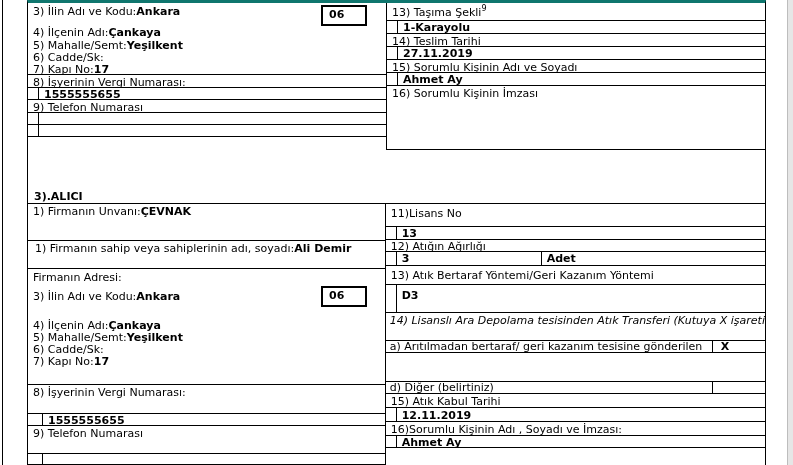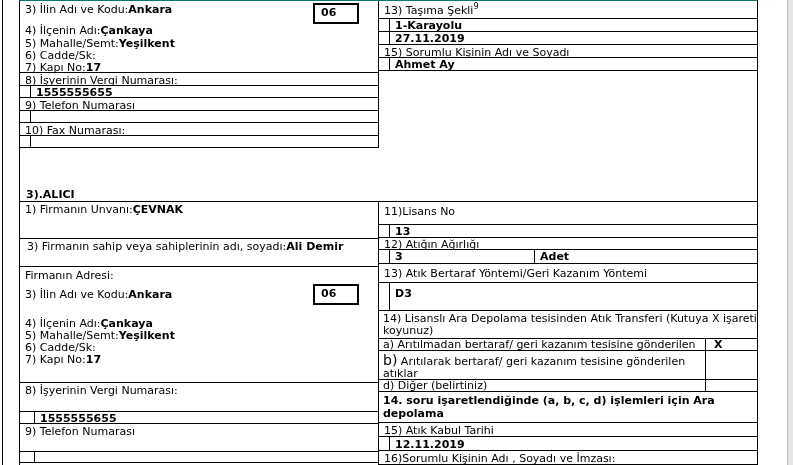--- a/index.html
+++ b/index.html
@@ -1,20 +1,20 @@
 <!DOCTYPE html>
 <html><head>
 <meta charset="utf-8">
 <style>
   html,body{margin:0;padding:0;background:#fff;}
   .screen{position:relative;width:793px;height:465px;background:#ffffff;overflow:hidden;
           font-family:"DejaVu Sans","Liberation Sans",sans-serif;font-size:11px;color:#000;}
   .outer-line{position:absolute;left:2px;top:0;width:0;height:465px;border-left:1px solid #000;}
-  .main{position:absolute;left:19px;top:0;width:739px;height:465px;box-sizing:border-box;
-        border-left:1px solid #000;border-right:1px solid #000;border-top:1px solid #0f766e;}
+  .main{position:absolute;left:27px;top:0;width:739px;height:465px;box-sizing:border-box;
+        border-left:1px solid #000;border-right:1px solid #000;border-top:3px solid #0f766e;}
   .section{display:flex;width:100%;}
   .lcol{width:359px;box-sizing:border-box;border-right:1px solid #000;}
   .rcol{flex:1;box-sizing:border-box;}
   .cell{box-sizing:border-box;border-bottom:1px solid #000;position:relative;overflow:hidden;}
   .nb{border-bottom:none;}
   .lab{padding:2px 4px 0 5px;line-height:12px;}
   .b{font-weight:bold;}
   .vrow{display:flex;box-sizing:border-box;border-bottom:1px solid #000;overflow:hidden;}
   .ncell{width:11px;box-sizing:border-box;border-right:1px solid #000;flex:none;}
   .vval{padding:0 0 0 5px;font-weight:bold;line-height:12px;padding-top:1px;white-space:nowrap;}
@@ -59,53 +59,54 @@
           <div class="ncell"></div>
           <div class="vval">1555555655</div>
         </div>
 
         <div class="cell lab" style="height:13px;">9) Telefon Numarası</div>
         <div class="vrow" style="height:12px;">
           <div class="ncell"></div>
           <div class="vval"></div>
         </div>
 
-        <div class="cell lab" style="height:13px;">10) Fax Numarası:</div>
         <div class="vrow" style="height:12px;">
           <div class="ncell"></div>
           <div class="vval"></div>
         </div>
       </div>
 
       <div class="rcol">
         <div class="cell lab" style="height:18px;padding-top:4px;"><span>13) Taşıma Şekli</span><span class="sup">9</span></div>
         <div class="vrow" style="height:13px;">
           <div class="ncell"></div>
           <div class="vval">1-Karayolu</div>
         </div>
+        <div class="cell lab" style="height:13px;">14) Teslim Tarihi</div>
         <div class="vrow" style="height:13px;">
           <div class="ncell"></div>
           <div class="vval">27.11.2019</div>
         </div>
         <div class="cell lab" style="height:13px;">15) Sorumlu Kişinin Adı ve Soyadı</div>
         <div class="vrow" style="height:13px;">
           <div class="ncell"></div>
           <div class="vval">Ahmet Ay</div>
         </div>
+        <div class="cell lab" style="height:64px;">16) Sorumlu Kişinin İmzası</div>
       </div>
     </div>
 
     <div class="hdr">3).ALICI</div>
 
     <div class="section">
       <div class="lcol" style="border-bottom:none;">
 
         <div class="cell lab" style="height:37px;"><span>1) Firmanın Unvanı:</span><span class="b">ÇEVNAK</span></div>
 
-        <div class="cell lab pl7" style="height:28px;"><span>3) Firmanın sahip veya sahiplerinin adı, soyadı:</span><span class="b">Ali Demir</span></div>
+        <div class="cell lab pl7" style="height:28px;"><span>1) Firmanın sahip veya sahiplerinin adı, soyadı:</span><span class="b">Ali Demir</span></div>
 
         <div class="cell" style="height:116px;">
           <div class="fline" style="margin-top:3px;">Firmanın Adresi:</div>
           <div class="fline" style="margin-top:7px;"><span>3) İlin Adı ve Kodu:</span><span class="b">Ankara</span></div>
           <div class="codebox" style="top:17px;"><span>06</span></div>
           <div class="fline" style="margin-top:16px;"><span>4) İlçenin Adı:</span><span class="b">Çankaya</span></div>
           <div class="fline"><span>5) Mahalle/Semt:</span><span class="b">Yeşilkent</span></div>
           <div class="fline"><span>6) Cadde/Sk:</span></div>
           <div class="fline"><span>7) Kapı No:</span><span class="b">17</span></div>
         </div>
@@ -145,44 +146,38 @@
           <div class="acellu">Adet</div>
         </div>
 
         <div class="cell lab" style="height:19px;padding-top:4px;">13) Atık Bertaraf Yöntemi/Geri Kazanım Yöntemi</div>
         <div class="vrow" style="height:28px;">
           <div class="ncell"></div>
           <div class="vval" style="padding-top:5px;">D3</div>
         </div>
 
         <div class="cell" style="height:28px;">
-          <div class="fline" style="margin-top:2px;padding-left:4px;">14) Lisanslı Ara Depolama tesisinden Atık Transferi  (Kutuya X işareti</div>
-          <div class="fline" style="padding-left:4px;">koyunuz)</div>
+          <div class="fline" style="margin-top:2px;padding-left:4px;font-style:italic;">14) Lisanslı Ara Depolama tesisinden Atık Transferi  (Kutuya X işareti</div>
         </div>
 
         <div class="optrow" style="height:12px;">
           <div class="optlabel"><span>a)</span> <span>Arıtılmadan bertaraf/ geri kazanım tesisine gönderilen atıklar</span></div>
           <div class="optbox">X</div>
         </div>
 
         <div class="optrow" style="height:29px;">
-          <div class="optlabel" style="padding-top:3px;"><span class="bigletter">b)</span> <span>Arıtılarak bertaraf/ geri kazanım tesisine gönderilen atıklar</span><br><span>(başka atık üreterek)</span></div>
           <div class="optbox"></div>
         </div>
 
 
         <div class="optrow" style="height:12px;">
           <div class="optlabel"><span>d)</span> <span>Diğer (belirtiniz)</span></div>
           <div class="optbox"></div>
         </div>
 
-        <div class="cell note" style="height:31px;">
-          <div>14. soru işaretlendiğinde (a, b, c, d) işlemleri için Ara depolama</div>
-          <div>tesisi tarafından yeni bir EK-9-A formu düzenlenmesi  zorunludur.</div>
-        </div>
 
         <div class="cell lab" style="height:14px;">15) Atık Kabul Tarihi</div>
         <div class="vrow" style="height:14px;">
           <div class="ncell"></div>
           <div class="vval" style="padding-top:2px;">12.11.2019</div>
         </div>
 
         <div class="cell lab" style="height:14px;">16)Sorumlu Kişinin Adı , Soyadı ve İmzası:</div>
         <div class="vrow" style="height:12px;">
           <div class="ncell"></div>

